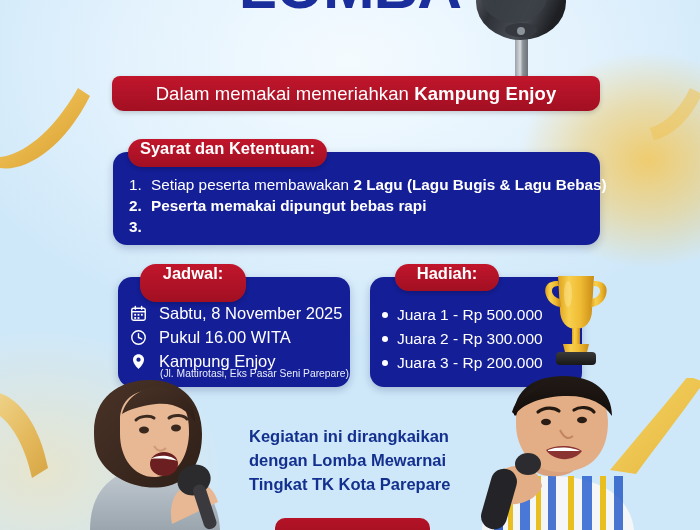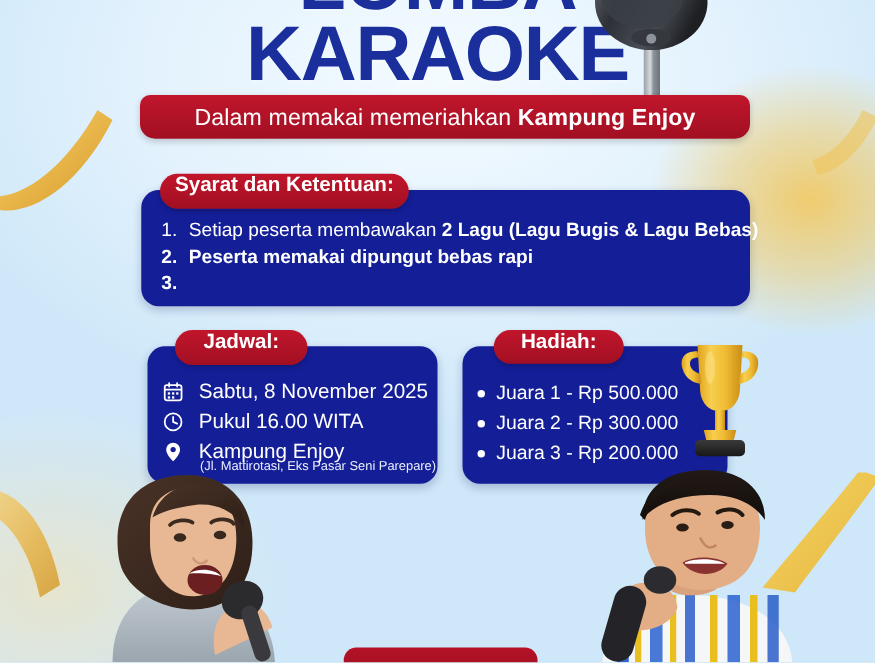--- a/index.html
+++ b/index.html
@@ -54,21 +54,21 @@
   #panel-syarat{left:113px;top:152px;width:487px;height:93px;}
   #pill-syarat{left:128px;top:139px;width:199px;height:28px;font-size:16.5px;}
   .req-list{position:absolute;left:129px;top:174px;color:#fff;}
   .req-row{display:flex;font-size:15.3px;line-height:21px;white-space:nowrap;}
   .req-num{width:22px;flex:none;font-weight:bold;}
   .req-row.n1 .req-num{font-weight:normal;}
   .req-txt b{font-weight:bold;}
   .req-row.n2 .req-txt,.req-row.n3 .req-txt{font-weight:bold;}
   
   #panel-jadwal{left:118px;top:277px;width:232px;height:110px;}
-  #pill-jadwal{left:140px;top:264px;width:106px;height:28px;font-size:16.5px;}
+  #pill-jadwal{left:140px;top:264px;width:106px;height:38px;font-size:16.5px;}
   .jadwal-list{position:absolute;left:130px;top:301px;color:#fff;}
   .j-row{display:flex;align-items:center;gap:12px;height:24px;}
   .j-ico{width:17px;height:17px;flex:none;}
   .j-txt{font-size:16.5px;white-space:nowrap;}
   .j-sub{position:absolute;left:160px;top:368px;color:#e9eefc;font-size:10.3px;white-space:nowrap;}
   
   #panel-hadiah{left:370px;top:277px;width:212px;height:110px;}
   #pill-hadiah{left:395px;top:264px;width:104px;height:27px;font-size:16.5px;}
   .hadiah-list{position:absolute;left:382px;top:303px;color:#fff;}
   .h-row{display:flex;align-items:center;gap:9px;height:24px;}
@@ -127,21 +127,20 @@
     </defs>
     <path d="M104 4 C86 30 58 66 36 96 L10 92 C38 58 66 26 88 -2 Z" fill="url(#gg3)" opacity=".92"></path>
   </svg>
 
   <svg class="ribbon" style="left:640px;top:84px;" width="70" height="70" viewBox="0 0 70 70">
     <path d="M10 44 C26 40 42 22 50 4 L62 10 C52 32 34 52 14 56 Z" fill="#eec356" opacity=".55"></path>
   </svg>
 
   <div class="title-wrap">
     <div class="t-line">LOMBA</div>
-    <div class="t-line k">KARAOKE</div>
   </div>
 
   <svg class="mic-top" viewBox="0 0 118 135">
     <defs>
       <linearGradient id="mgrad" x1="0" y1="0" x2="1" y2="0.4">
         <stop offset="0%" stop-color="#6b6f76"></stop>
           <stop offset="35%" stop-color="#2d3036"></stop>
         <stop offset="70%" stop-color="#4a4e55"></stop>
           <stop offset="100%" stop-color="#1d1f23"></stop>
       </linearGradient>
@@ -254,20 +253,25 @@
     </defs>
     <path d="M20 10 L56 10 L54 44 C54 56 47 63 38 63 C29 63 22 56 22 44 Z" fill="url(#tg)"></path>
     <path d="M20 15 C8 15 6 22 8 29 C10 37 18 41 23 41 L22 33 C18 32 14 29 14 25 C14 21 17 20 21 20 Z" fill="url(#tg)"></path>
     <path d="M56 15 C68 15 70 22 68 29 C66 37 58 41 53 41 L54 33 C58 32 62 29 62 25 C62 21 59 20 55 20 Z" fill="url(#tg)"></path>
     <rect x="34" y="62" width="8" height="16" fill="url(#tg)"></rect>
     <path d="M25 78 L51 78 L49 86 L27 86 Z" fill="url(#tg)"></path>
     <rect x="18" y="86" width="40" height="13" rx="4" fill="url(#tb)"></rect>
     <ellipse cx="30" cy="28" rx="4" ry="13" fill="#fde79a" opacity=".45"></ellipse>
   </svg>
 
+  <div class="note">
+    <div>Kegiatan ini dirangkaikan</div>
+    <div>dengan Lomba Mewarnai</div>
+    <div>Tingkat TK Kota Parepare</div>
+  </div>
 
   <svg class="person" id="person-left" viewBox="0 0 180 154">
     <defs>
       <linearGradient id="hairL" x1="0" y1="0" x2="1" y2="1">
         <stop offset="0%" stop-color="#4a3327"></stop>
           <stop offset="100%" stop-color="#2e1f17"></stop>
       </linearGradient>
       <linearGradient id="swL" x1="0" y1="0" x2="0" y2="1">
         <stop offset="0%" stop-color="#c3cbd2"></stop>
           <stop offset="100%" stop-color="#9aa5ae"></stop>

